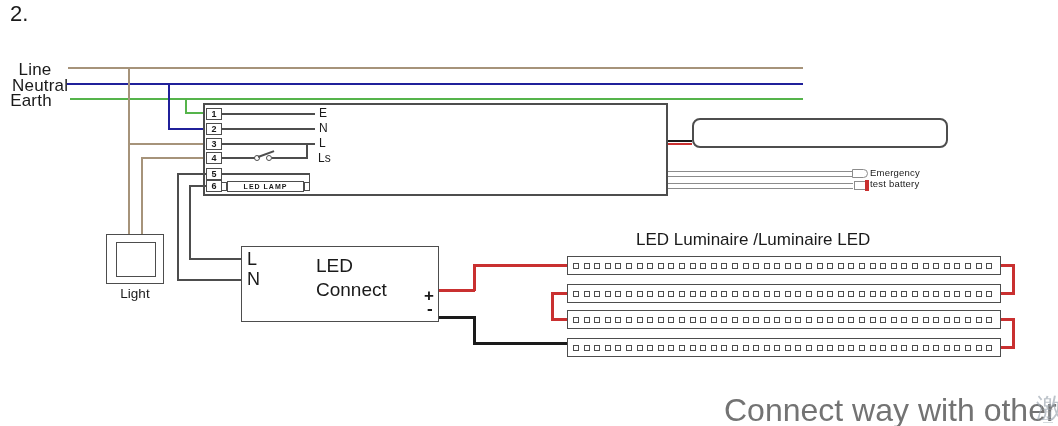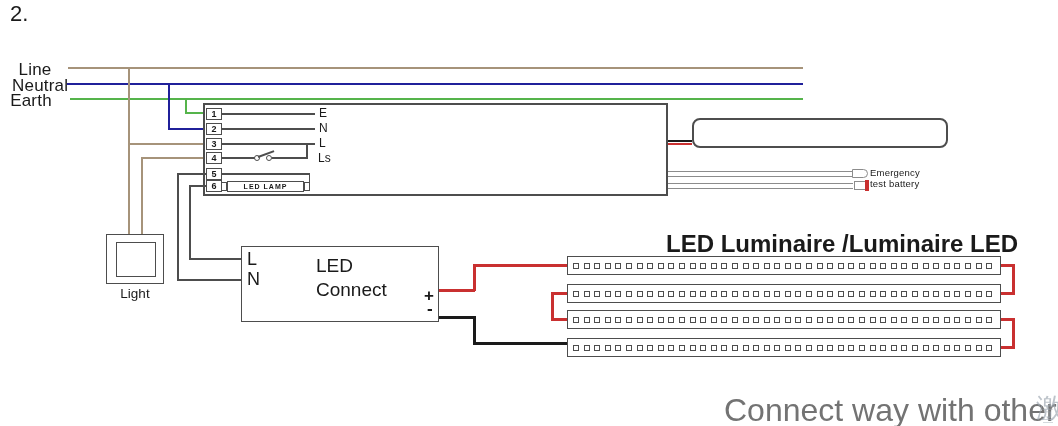--- a/index.html
+++ b/index.html
@@ -128,21 +128,21 @@
   <div class="lbl" style="left:427px;top:299px;font-size:17px;font-weight:600;">-</div>
 
   <div class="wire" style="left:439px;top:289px;width:36px;height:2.5px;background:var(--red);"></div>
   <div class="wire" style="left:473px;top:264px;width:2.5px;height:27px;background:var(--red);"></div>
   <div class="wire" style="left:473px;top:264px;width:94px;height:2.5px;background:var(--red);"></div>
 
   <div class="wire" style="left:439px;top:316px;width:36px;height:2.5px;background:var(--black);"></div>
   <div class="wire" style="left:473px;top:316px;width:2.5px;height:28px;background:var(--black);"></div>
   <div class="wire" style="left:473px;top:342px;width:94px;height:2.5px;background:var(--black);"></div>
 
-  <div class="lbl" style="left:666px;top:230px;font-size:24px;font-weight:bold;">LED Luminaire /Luminaire LED</div>
+  <div class="lbl" style="left:636px;top:230px;font-size:17px;">LED Luminaire /Luminaire LED</div>
 
   <div class="strip" style="top:256px;">
       <span class="led"></span>
       <span class="led"></span>
       <span class="led"></span>
       <span class="led"></span>
       <span class="led"></span>
       <span class="led"></span>
       <span class="led"></span>
       <span class="led"></span>

